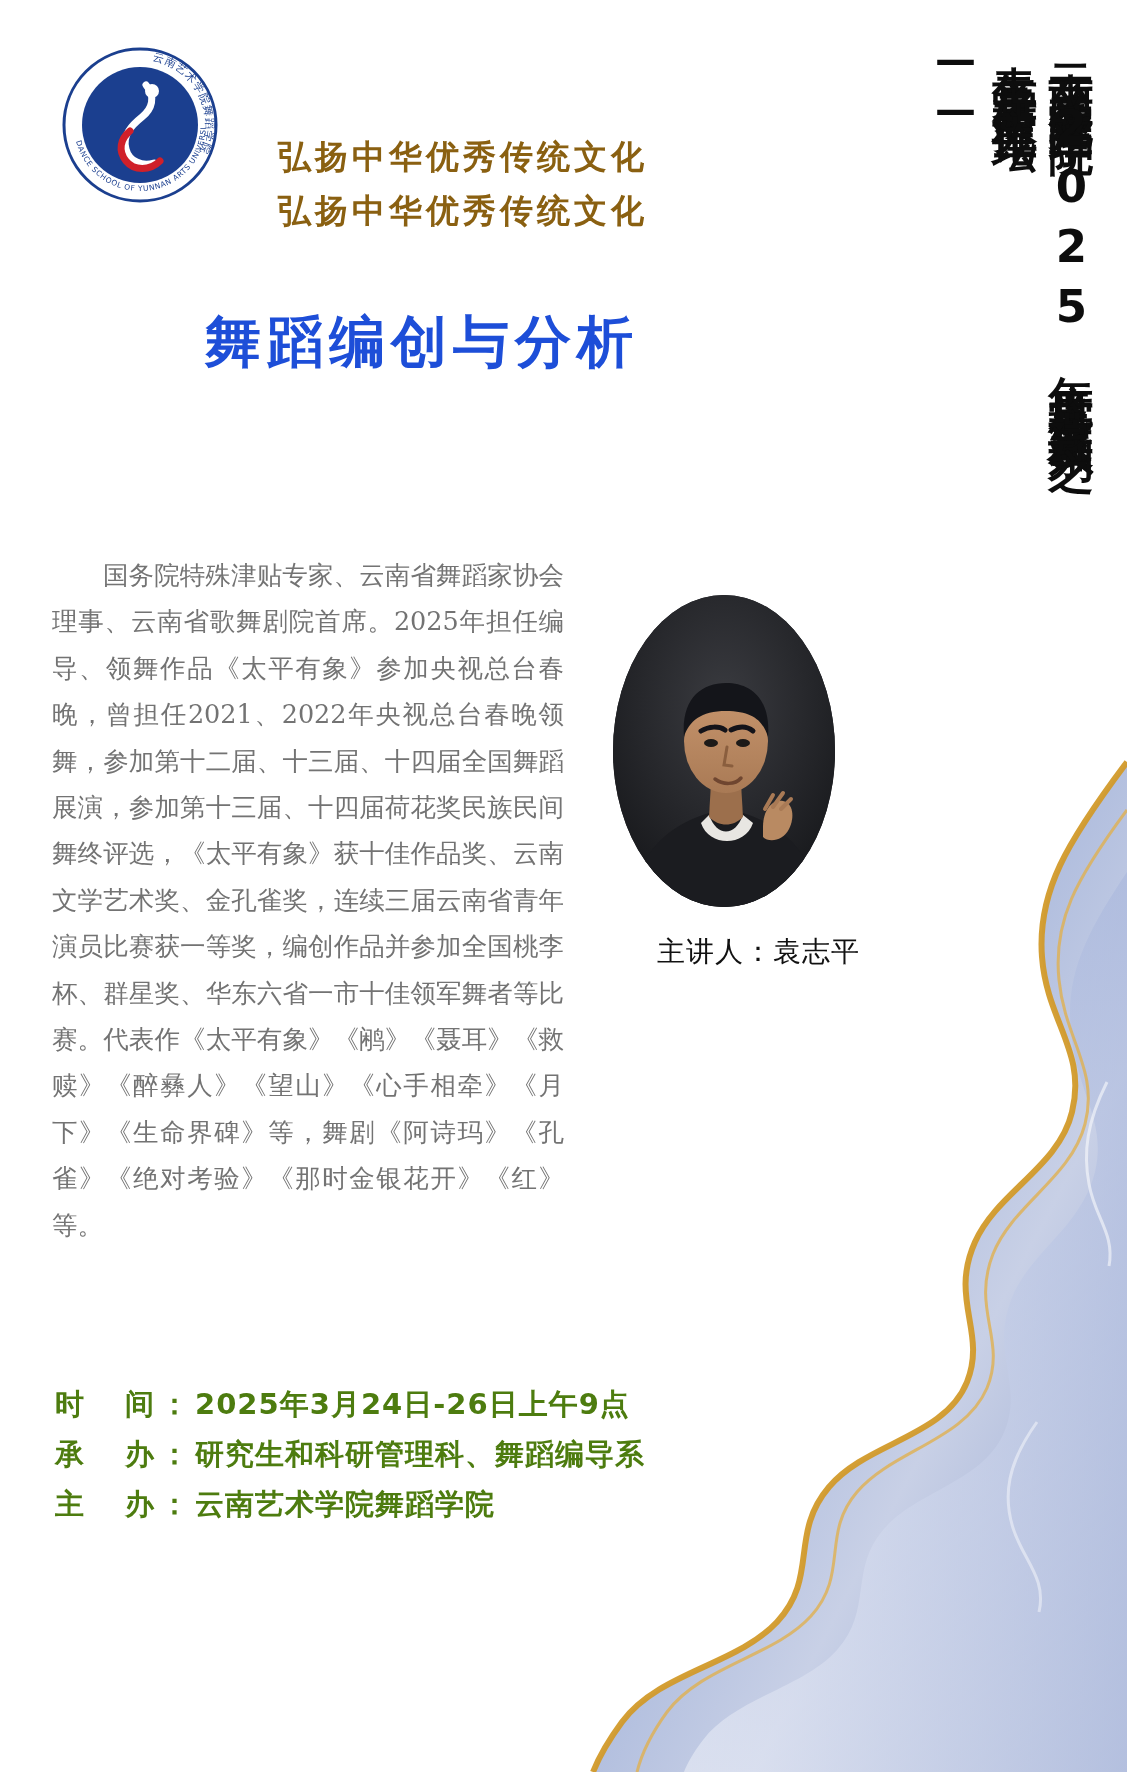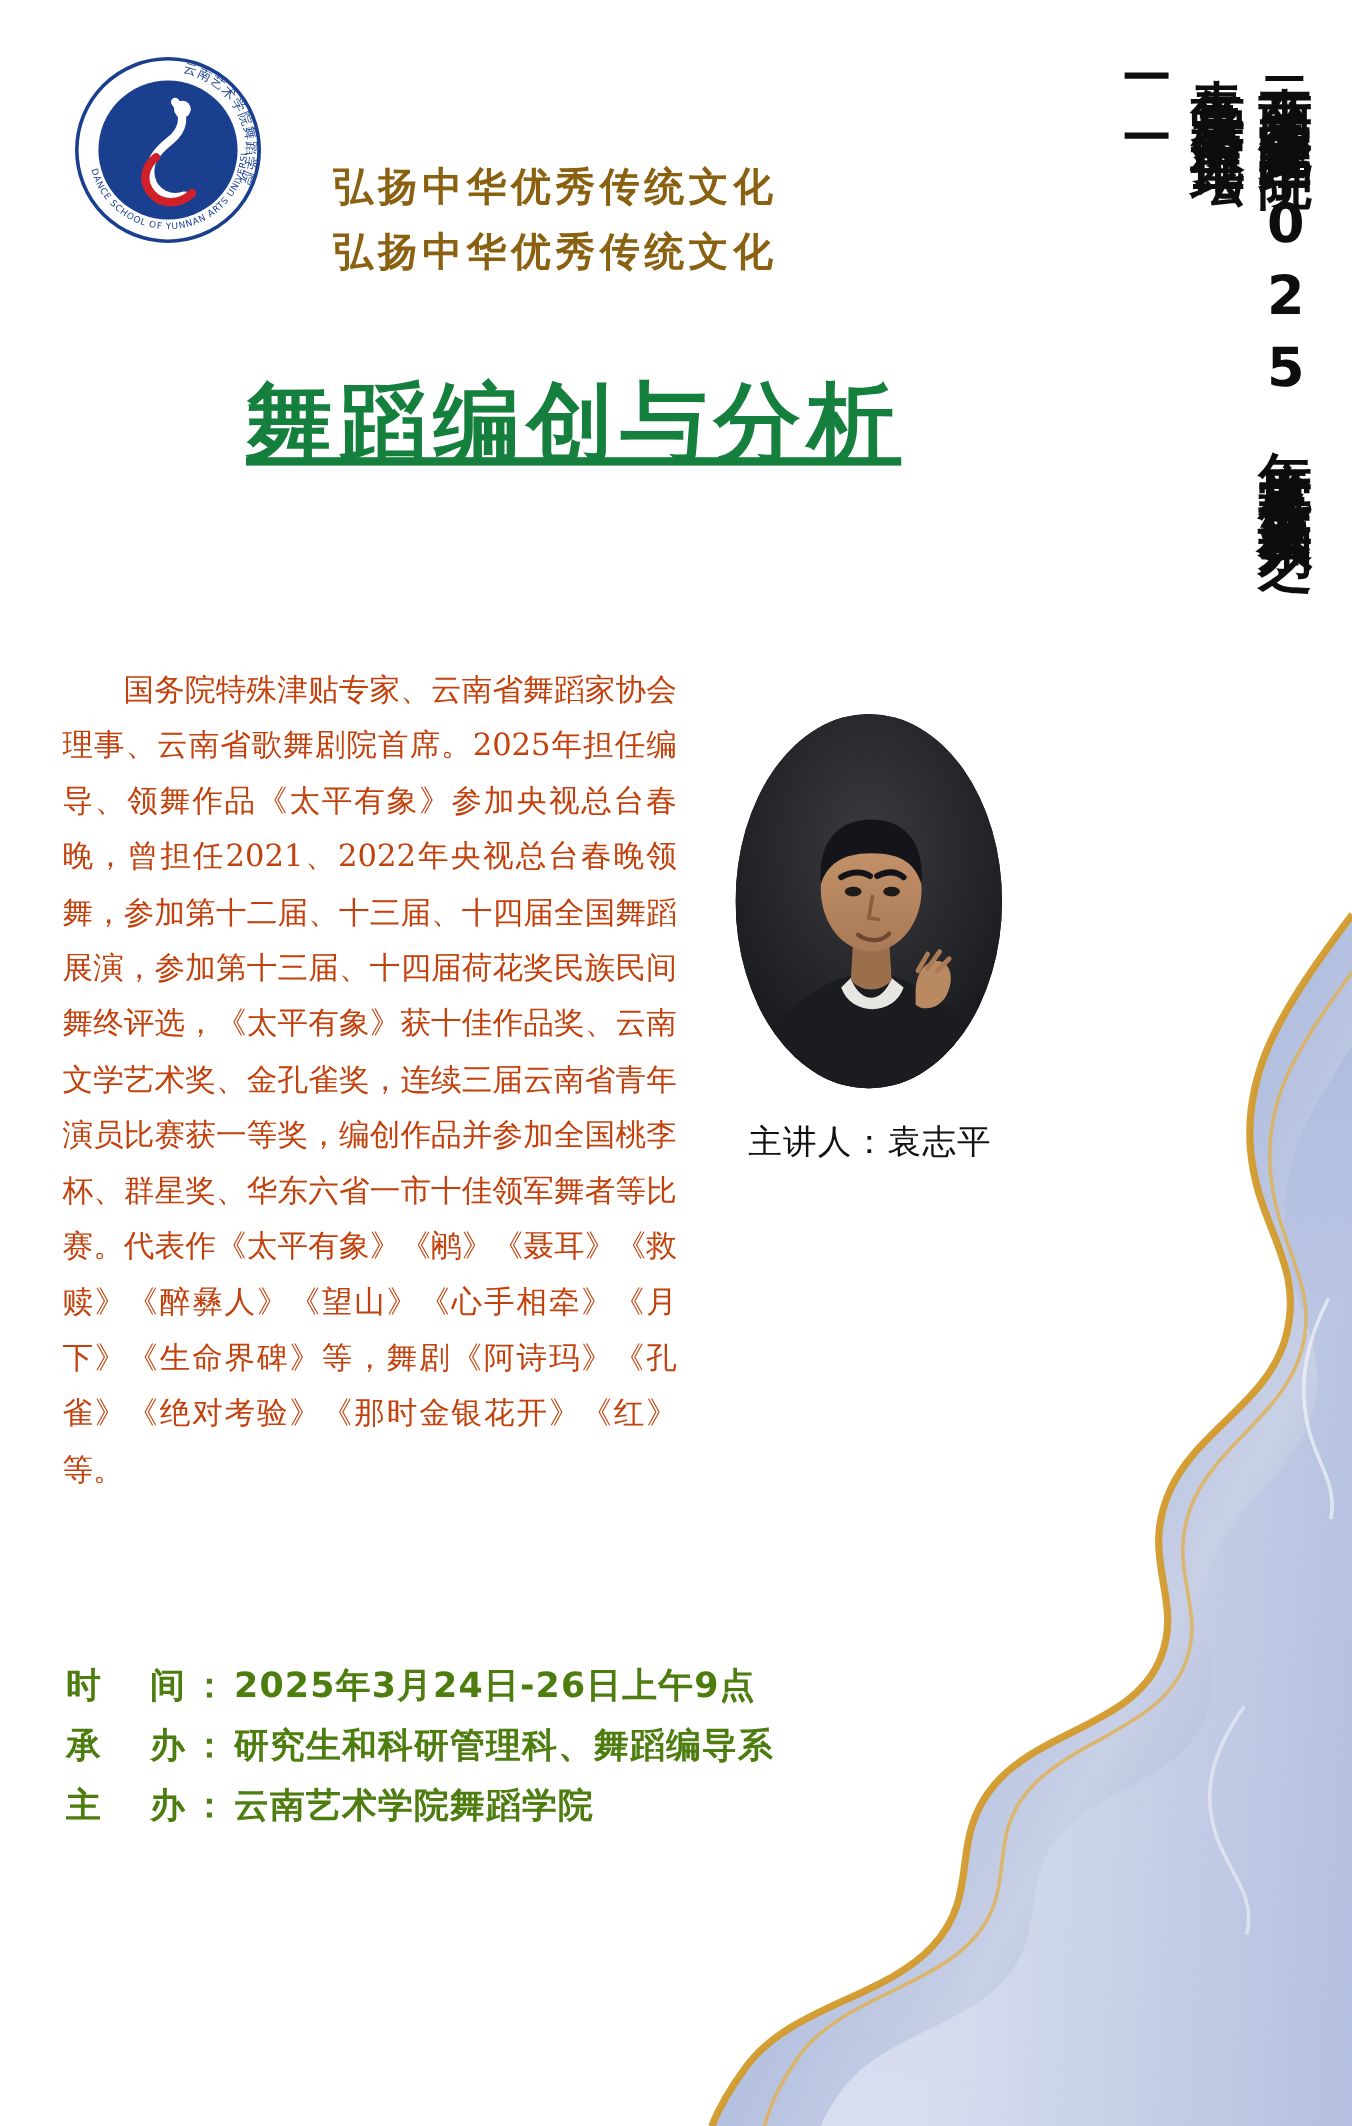--- a/index.html
+++ b/index.html
@@ -52,27 +52,26 @@
     line-height: 1.65;
     font-family: Liberation Serif, serif;
   }
   .slogan div { white-space: nowrap; }
 
   
   .main-title {
     position: absolute;
     left: 205px;
     top: 305px;
-    font-size: 72px;
-    font-weight: bold;
-    color: #15803d;
+    font-size: 56px;
+    font-weight: bold;
+    color: #1d4ed8;
     letter-spacing: 6px;
     white-space: nowrap;
     font-family: "DejaVu Sans", "Liberation Sans", sans-serif;
-    text-decoration: underline;
   }
 
   
   .vertical-head {
     position: absolute;
     right: 28px;
     top: 30px;
     display: flex;
     flex-direction: row;
     align-items: flex-start;
@@ -96,21 +95,21 @@
   }
 
   
   .bio {
     position: absolute;
     left: 52px;
     top: 552px;
     width: 512px;
     font-size: 25.5px;
     line-height: 1.82;
-    color: #c2410c;
+    color: #737373;
     text-align: justify;
     text-justify: inter-ideograph;
     font-family: "DejaVu Serif", "Liberation Serif", serif;
   }
   .bio p { margin: 0; text-indent: 2em; }
 
   
   .portrait {
     position: absolute;
     left: 613px;
@@ -121,21 +120,21 @@
     overflow: hidden;
     background: #15161a;
   }
   .portrait svg { display: block; }
 
   .speaker {
     position: absolute;
     left: 590px;
     top: 930px;
     width: 270px;
-    text-align: center;
+    text-align: right;
     font-size: 28px;
     line-height: 1.6;
     color: #111111;
     font-family: "DejaVu Serif", "Liberation Serif", serif;
     letter-spacing: 1px;
   }
 
   
   .info {
     position: absolute;

